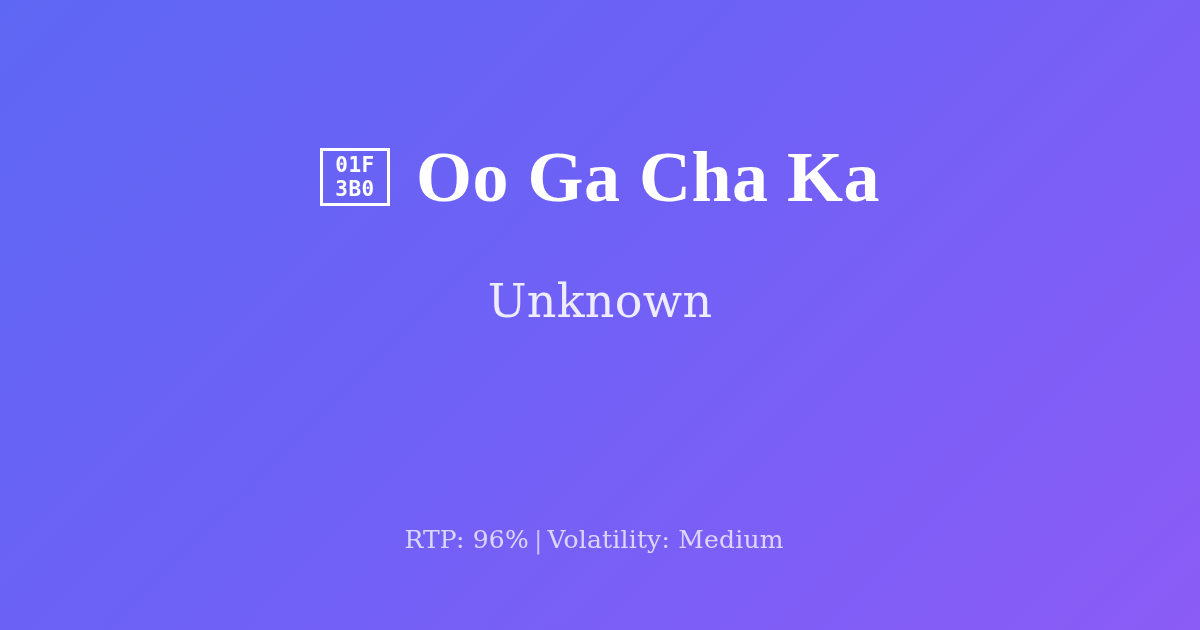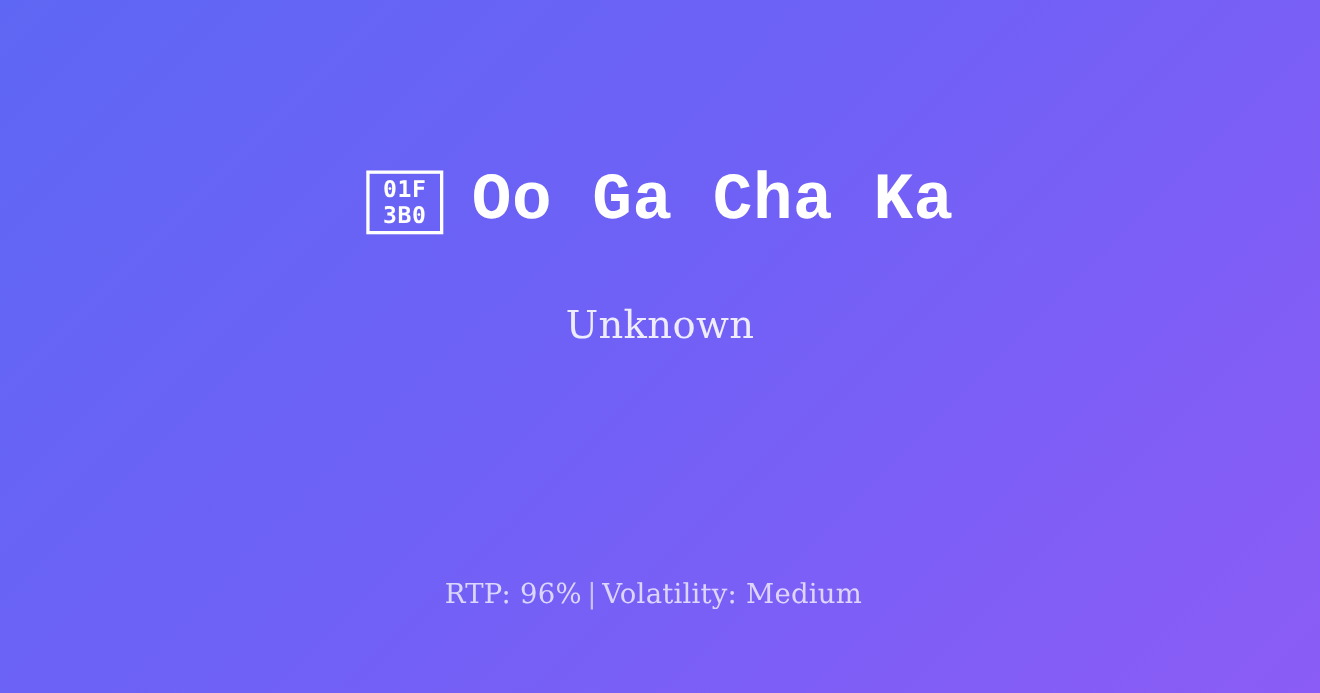--- a/index.html
+++ b/index.html
@@ -67,34 +67,34 @@
     letter-spacing: 0.5px;
     color: #ffffff;
     flex: 0 0 auto;
   }
 
   .tofu span {
     display: block;
   }
 
   .game-title {
-    font-family: Liberation Mono, monospace;
+    font-family: Liberation Serif, serif;
     font-weight: 700;
-    font-size: 60px;
+    font-size: 72px;
     line-height: 1.02;
     color: #ffffff;
     letter-spacing: 0.5px;
     margin: 0;
   }
 
   .provider {
     margin-top: 60px;
     font-family: "DejaVu Serif", "Liberation Serif", serif;
     font-weight: 400;
-    font-size: 35px;
+    font-size: 46px;
     line-height: 1.2;
     color: rgba(255, 255, 255, 0.88);
     letter-spacing: 0.3px;
   }
 
   
   .meta {
     position: absolute;
     left: 0;
     right: 12px;

